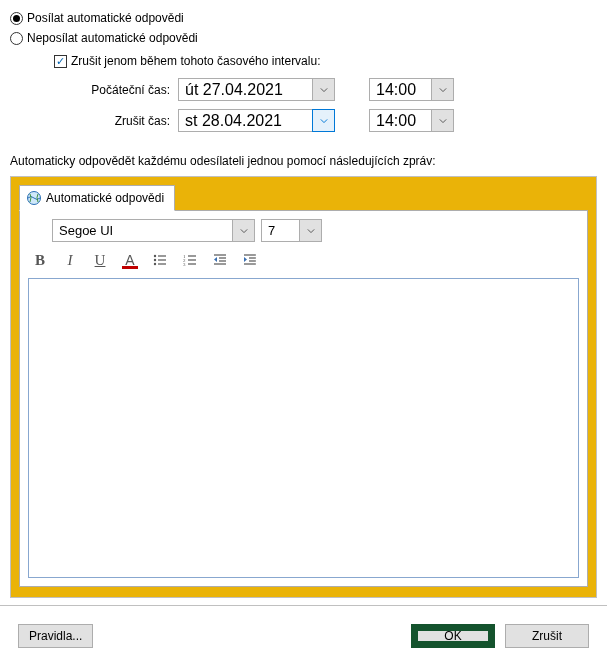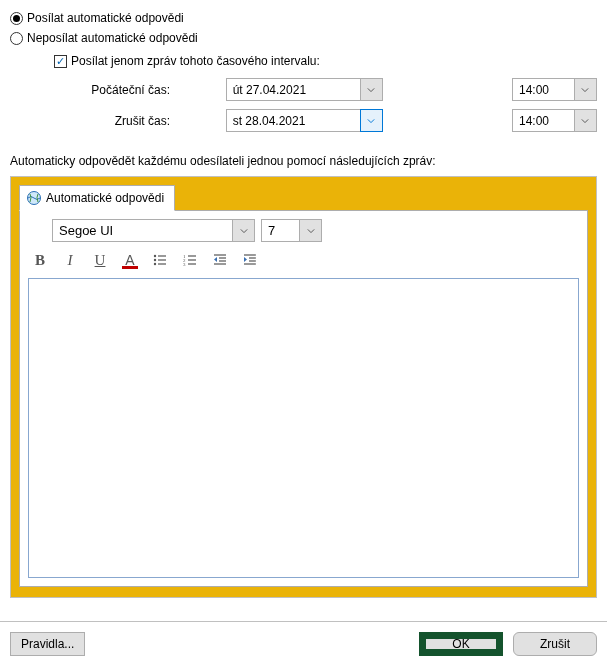--- a/index.html
+++ b/index.html
@@ -55,38 +55,37 @@
     background: #fff;
     color: #0063b1;
     font-size: 11px;
     line-height: 11px;
   }
   .time-row {
     display: flex;
     align-items: center;
     padding: 4px 0 4px 72px;
     gap: 8px;
-    justify-content: space-between;
   }
   .time-label {
     width: 88px;
     text-align: right;
   }
   .combo {
     display: inline-flex;
     align-items: stretch;
     height: 23px;
     background: #fff;
   }
   .combo-input {
     border: 1px solid #adadad;
     border-right: none;
     padding: 2px 6px;
     font-family: inherit;
-    font-size: 12px;
+    font-size: 16px;
     outline: none;
     height: 23px;
     background: #fff;
   }
   .combo-input.date { width: 134px; }
   .combo-input.time { width: 62px; }
   .combo-btn {
     width: 23px;
     border: 1px solid #adadad;
     background: #e1e1e1;
@@ -185,35 +184,35 @@
     width: 100%;
     height: 300px;
     background: #fff;
   }
   .bottom-bar {
     position: absolute;
     left: 0; right: 0; bottom: 0;
     border-top: 1px solid #c0c0c0;
     display: flex;
     align-items: flex-start;
-    padding: 10px;
+    padding: 18px;
     gap: 10px;
   }
   .btn {
     height: 24px;
     border: 1px solid #adadad;
     background: #e1e1e1;
     font-family: inherit;
     font-size: 12px;
     padding: 0 10px;
     display: inline-flex;
     align-items: center;
     justify-content: center;
   }
-  .btn.wide { min-width: 84px; border-radius: 6px; }
+  .btn.wide { min-width: 84px; }
   .btn.default {
     border: 7px solid #14532d;
     min-width: 84px;
     margin-left: 19px;
   }
   .spacer { flex: 1; }
 </style>
 </head>
 <body>
 
@@ -222,21 +221,21 @@
     <span class="radio checked"></span>
     <span>Posílat automatické odpovědi</span>
   </div>
   <div class="radio-row">
     <span class="radio"></span>
     <span>Neposílat automatické odpovědi</span>
   </div>
 
   <div class="check-row">
     <span class="checkbox">✓</span>
-    <span>Posílat jenom zpráv tohoto časového intervalu:</span>
+    <span>Zrušit jenom během tohoto časového intervalu:</span>
   </div>
 
   <div class="time-row">
     <span class="time-label">Počáteční čas:</span>
     <span class="combo">
       <input class="combo-input date" value="út 27.04.2021" style="">
       <span class="combo-btn">
         <svg class="chev" viewBox="0 0 10 10">
             <path d="M1 3 L5 7 L9 3" stroke="#555" stroke-width="1.2" fill="none"></path>
           </svg>

